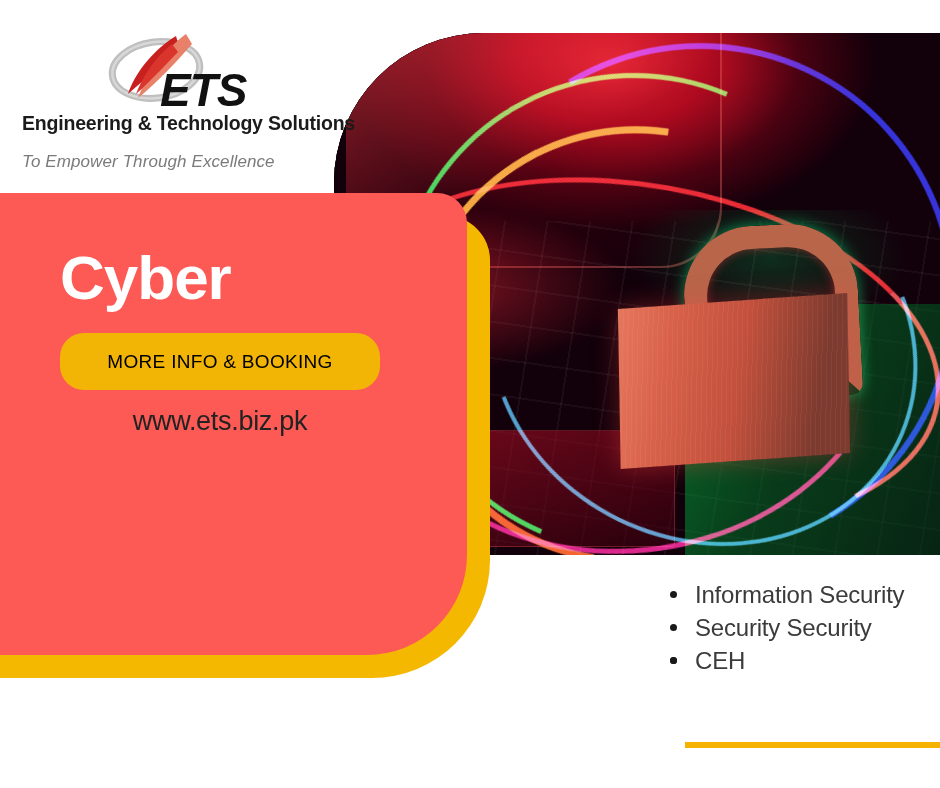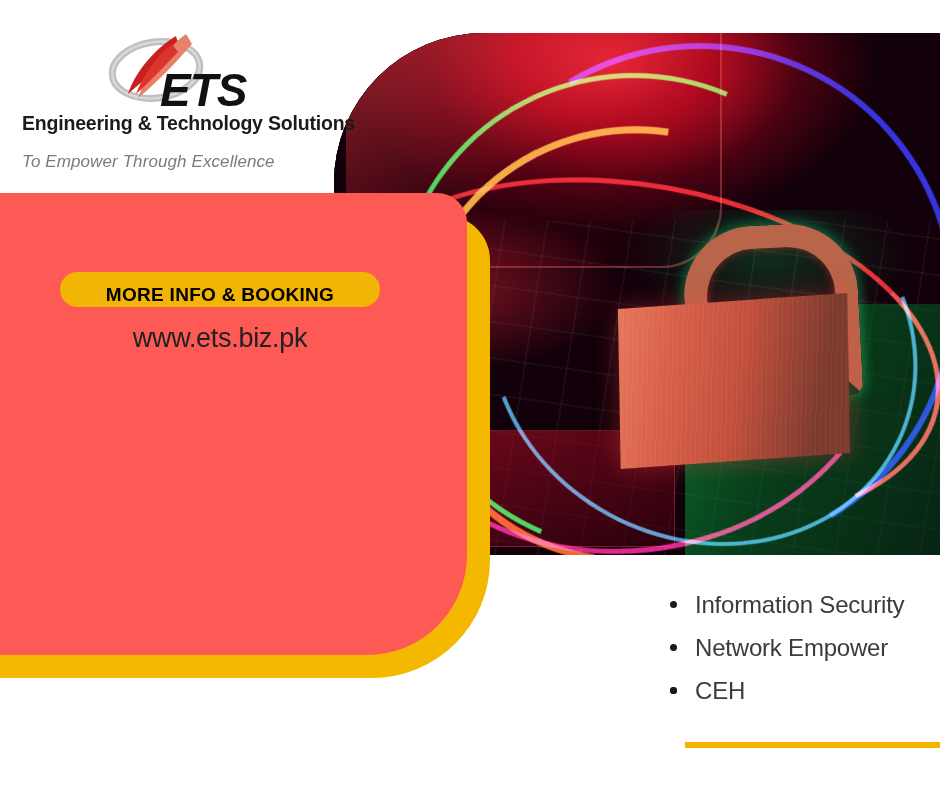--- a/index.html
+++ b/index.html
@@ -184,29 +184,29 @@
     font-weight: bold;
     line-height: 1.02;
     color: #000000;
     letter-spacing: -1px;
     margin: 0;
   }
   #cta-button {
     display: block;
     margin-top: 24px;
     width: 320px;
-    height: 35px;
+    height: 57px;
     line-height: 45px;
     border: none;
     border-radius: 24px;
     background: #f2b505;
     color: #000000;
     font-family: "Liberation Sans", sans-serif;
     font-size: 19px;
-    font-weight: bold;
+    font-weight: normal;
     letter-spacing: 0.3px;
     text-align: center;
     cursor: pointer;
     padding: 0;
   }
   #website-url {
     margin-top: 16px;
     width: 320px;
     text-align: center;
     font-size: 27px;
@@ -233,21 +233,20 @@
     margin: 0;
     padding: 0;
   }
   #about-list li {
     position: relative;
     padding-left: 31px;
     font-size: 24px;
     line-height: 33px;
     color: #3b3b3b;
     letter-spacing: -0.2px;
-    margin-top: 10px;
   }
   #about-list li .bullet {
     position: absolute;
     left: 6px;
     top: 13px;
     width: 7px;
     height: 7px;
     border-radius: 50%;
     background: #1a1a1a;
   }
@@ -297,34 +296,35 @@
       <text x="56" y="76" font-family="'Liberation Sans',sans-serif" font-size="46" font-weight="bold" font-style="italic" fill="#111111" letter-spacing="-1">ETS</text>
     </svg>
     <div id="logo-name">Engineering &amp; Technology Solutions</div>
     <div id="logo-tagline">To Empower Through Excellence</div>
   </div>
 
   <div id="yellow-backing"></div>
 
   <div id="red-panel">
     <div id="panel-content">
+      <h1 id="headline-1">Cyber</h1>
       <button id="cta-button">MORE INFO &amp; BOOKING</button>
       <div id="website-url">www.ets.biz.pk</div>
     </div>
   </div>
 
   <div id="about-block">
     <ul id="about-list">
       <li>
         <span class="bullet"></span>
         <span>Information Security</span>
       </li>
       <li>
         <span class="bullet"></span>
-        <span>Network Empower</span>
+        <span>Security Security</span>
       </li>
       <li>
         <span class="bullet"></span>
       </li>
       <li>
         <span class="bullet"></span>
         <span>CEH</span>
       </li>
     </ul>
   </div>

